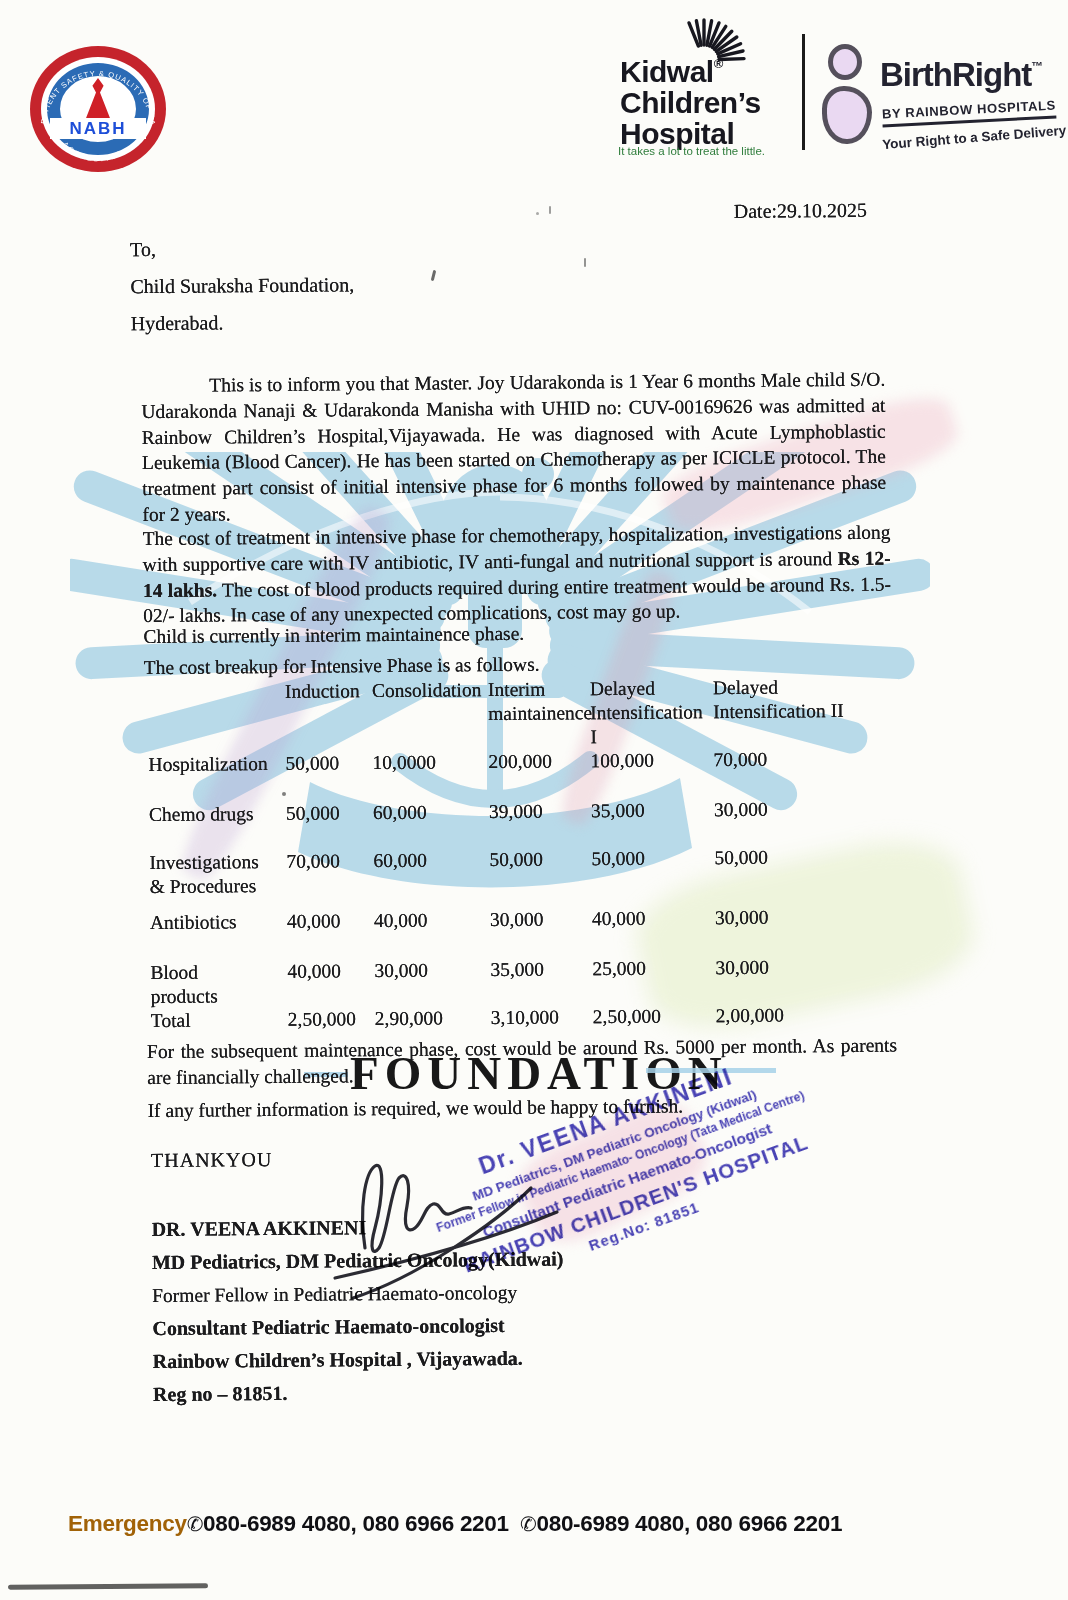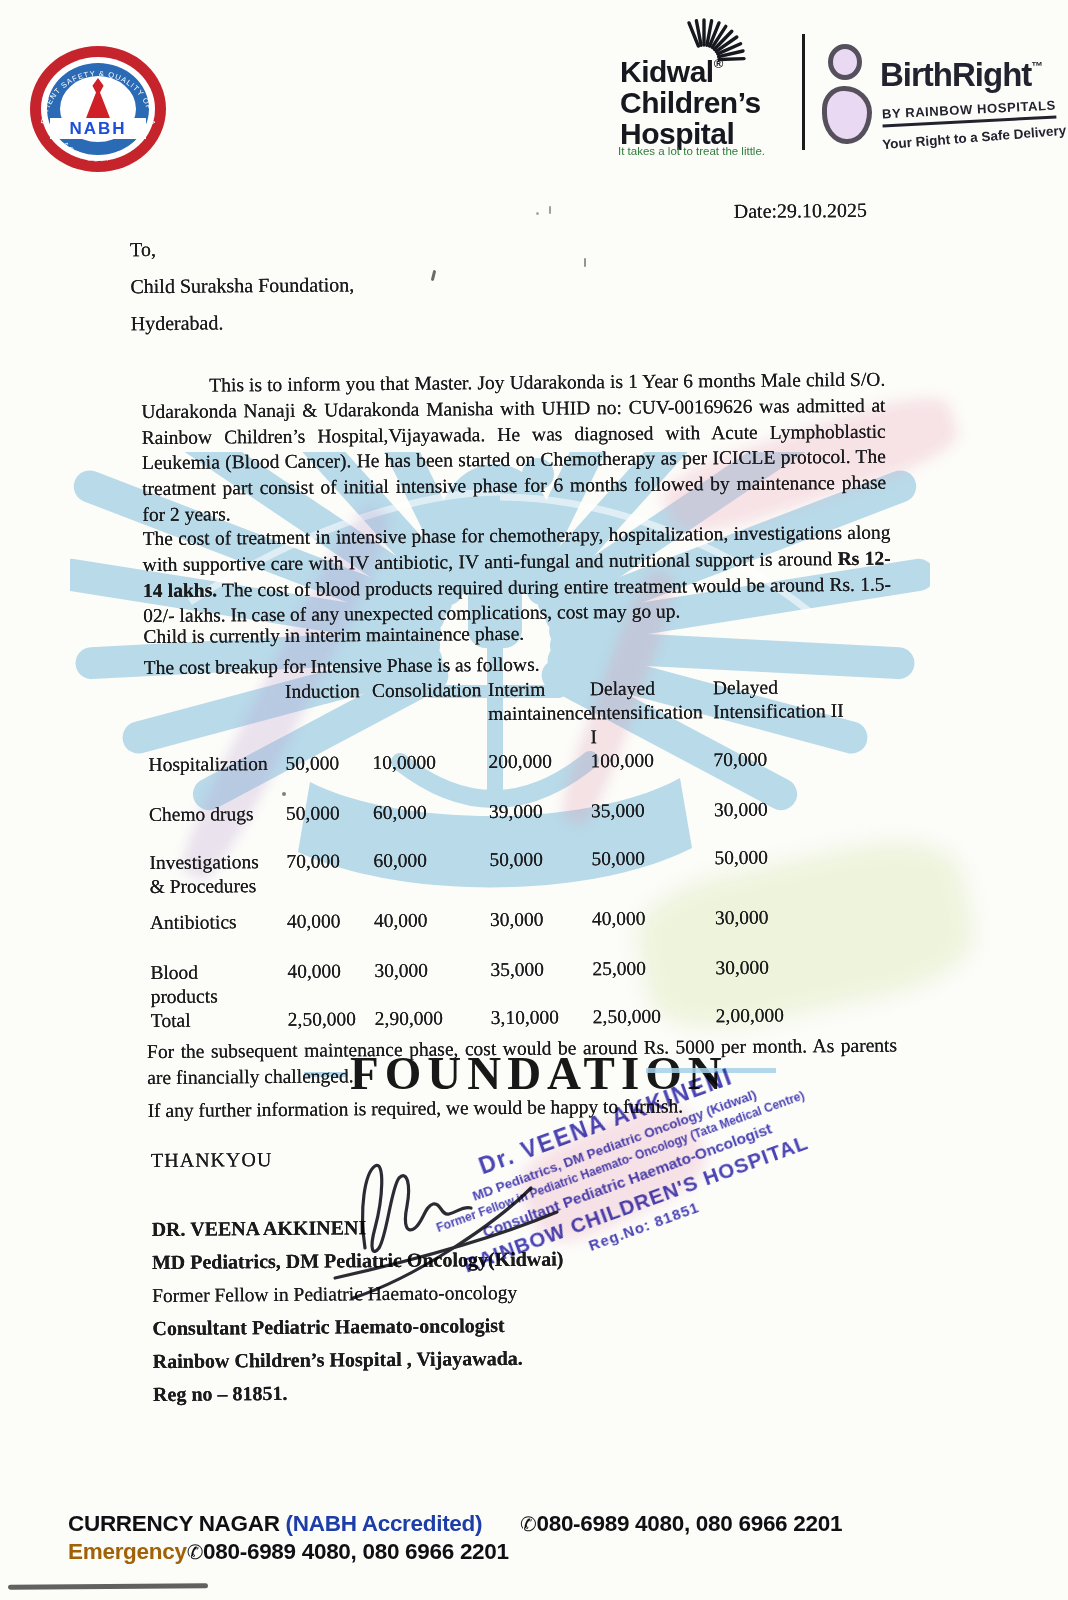--- a/index.html
+++ b/index.html
@@ -382,21 +382,20 @@
 
   <svg id="signature" width="300" height="175" viewBox="0 0 300 175">
     <g fill="none" stroke="#15151f" stroke-width="3.2" stroke-linecap="round" opacity="0.9">
       <path d="M 70 120 C 64 80 70 45 80 38 C 90 32 88 70 80 100 C 74 122 78 128 84 120 C 92 108 96 60 104 50 C 112 42 116 56 112 78 C 108 98 112 106 120 100 C 128 94 130 78 138 76 C 146 74 146 88 154 86 C 162 84 168 78 176 80"></path>
       <path d="M 40 150 C 120 132 200 110 262 84"></path>
       <path d="M 236 60 C 200 96 120 150 58 170"></path>
     </g>
   </svg>
 
   <div class="footer-col" id="footer-left">
-    <div><span>CURRENCY NAGAR </span><span class="f-blue">(NABH Accredited)</span></div>
     <div><span class="f-red">Emergency</span><span class="f-phone-icon">✆</span><span>080-6989 4080, 080 6966 2201</span></div>
   </div>
   <div class="footer-col" id="footer-right">
     <div><span class="f-phone-icon">✆</span><span>080-6989 4080, 080 6966 2201</span></div>
   </div>
   <div id="scan-mark"></div>
 
 </div>
 
 </body></html>

